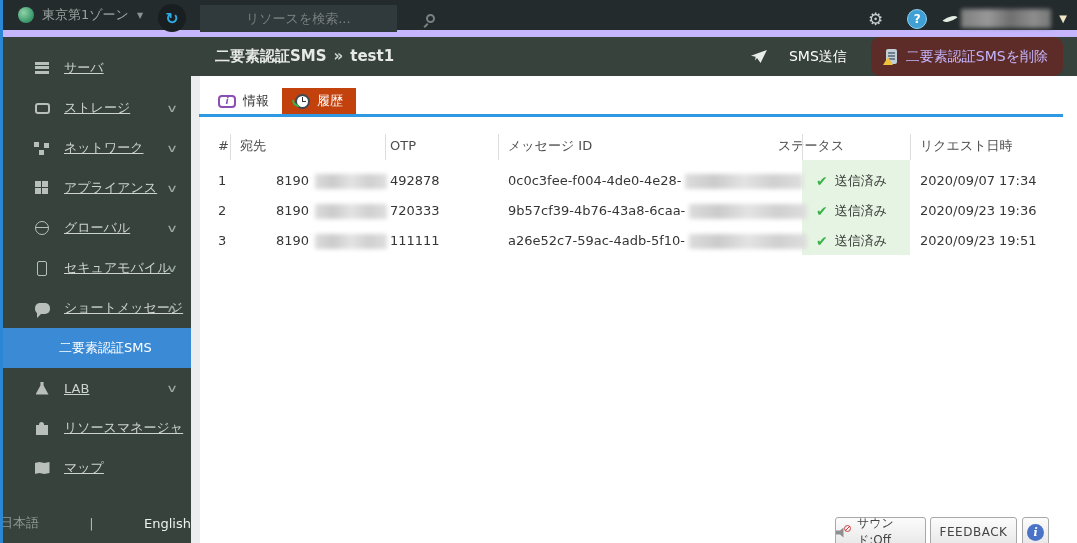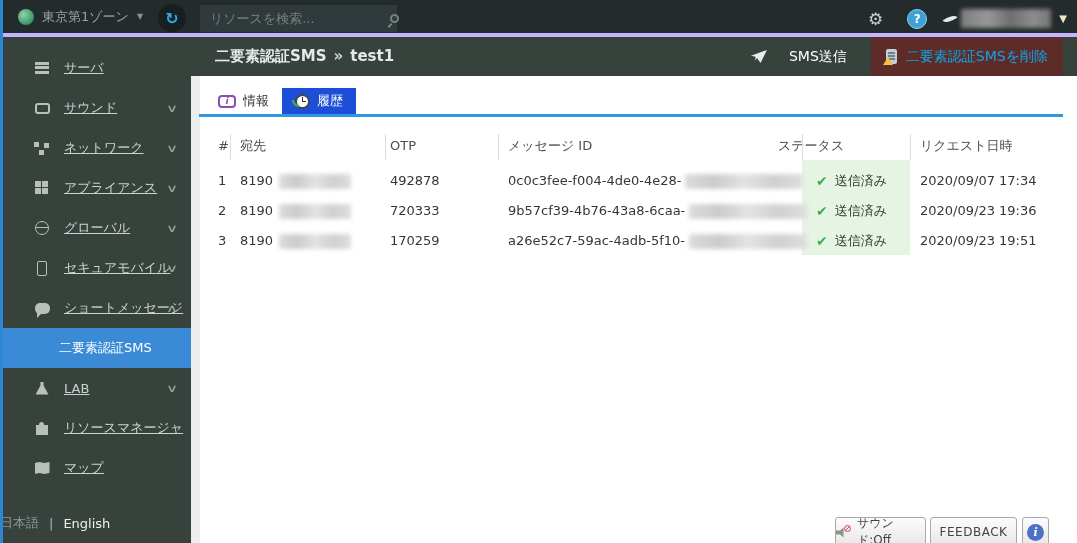--- a/index.html
+++ b/index.html
@@ -4,45 +4,45 @@
 <style>
   * { margin:0; padding:0; box-sizing:border-box; }
   html,body { width:1077px; height:543px; }
   body { position:relative; overflow:hidden; background:#fff;
          font-family:"DejaVu Sans","Liberation Sans",sans-serif; }
 
   
   .accent-stripe { position:absolute; left:0; top:0; width:3px; height:543px; background:#2b87d3; z-index:60; }
 
   
-  .topbar { position:absolute; left:0; top:0; width:1077px; height:37px; background:#242b2d; border-bottom:4px solid #c4b5fd; display:flex; z-index:10; }
+  .topbar { position:absolute; left:0; top:0; width:1077px; height:37px; background:#242b2d; border-bottom:7px solid #c4b5fd; display:flex; z-index:10; }
   .zone-box { display:flex; align-items:center; gap:8px; margin-left:18px; cursor:pointer; }
   .zone-globe { width:16px; height:16px; border-radius:50%; background:radial-gradient(circle at 35% 35%, #8fd2a8, #3f9d6f 62%, #2b7550); }
   .zone-label { color:#98a09e; font-size:13px; }
   .zone-caret { color:#8a9290; font-size:8px; }
   .refresh-btn { position:absolute; left:158px; top:4px; width:28px; height:28px; border-radius:50%; background:#191f21; color:#2fa9e1; font-size:16px; font-weight:bold; display:flex; align-items:center; justify-content:center; cursor:pointer; }
   .search-box { position:absolute; left:200px; top:5px; width:197px; height:27px; background:#30393b; display:flex; align-items:center; }
-  .search-input { flex:1; background:transparent; border:none; outline:none; color:#b7bfbe; font-size:13px; padding:0 10px; font-family:inherit; }
+  .search-input { flex:1; background:transparent; border:none; outline:none; color:#b7bfbe; font-size:13px; padding:0 10px; font-family:inherit;margin-left:36px; }
   .search-input::placeholder { color:#79827f; }
   .mag-icon { position:relative; width:9px; height:9px; border:2px solid #79827f; border-radius:50%; margin-right:12px; flex:none; }
   .mag-icon::after { content:""; position:absolute; width:2px; height:5px; background:#79827f; left:-3px; top:7px; transform:rotate(45deg); }
   .topbar-right { position:absolute; right:10px; top:0; height:37px; display:flex; align-items:center; }
   .gear-icon { color:#c9cfcf; font-size:17px; margin-right:24px; cursor:pointer; }
   .help-btn { width:20px; height:20px; border-radius:50%; background:#3fa0d6; border:1px solid #8fd0ef; color:#fff; font-size:12px; font-weight:bold; display:flex; align-items:center; justify-content:center; margin-right:16px; cursor:pointer; }
   .feather-icon { width:14px; height:6px; background:#e4ece4; border-radius:0 100% 0 100%; transform:rotate(-35deg); margin-right:4px; }
   .account-blur { width:90px; height:19px; background:linear-gradient(90deg,#7e7e7e,#989898 30%,#6f6f6f 55%,#8d8d8d 80%,#777); filter:blur(2px); border-radius:1px; }
   .account-caret { color:#efe7c6; font-size:10px; margin-left:8px; }
 
   
   .sidebar { position:absolute; left:0; top:37px; width:191px; height:506px; background:#37423d; padding-top:11px; }
   .sb-item { position:relative; height:40px; display:flex; align-items:center; padding-left:33px; color:#ccd3cf; font-size:13px; cursor:pointer;text-decoration:underline; }
   .sb-ic { width:18px; margin-right:13px; display:flex; justify-content:center; align-items:center; flex:none; }
   .sb-chev { position:absolute; right:15px; font-size:11px; color:#9aa79f; transform:scaleX(1.5); }
   .sb-sub { height:40px; display:flex; align-items:center; padding-left:59px; background:#3a8ad6; color:#fff; font-size:13px; cursor:pointer; }
-  .lang-row { position:absolute; bottom:11px; left:0; width:191px; display:flex; justify-content:flex-start; align-items:center; gap:10px; font-size:13px; }
+  .lang-row { position:absolute; bottom:11px; left:0; width:191px; display:flex; justify-content:space-between; align-items:center; gap:10px; font-size:13px; }
   .lang-ja { color:#8e9894; cursor:pointer; }
   .lang-div { color:#aeb6b2; }
   .lang-en { color:#eef2ef; cursor:pointer; }
 
   
   .i-server { width:14px; height:12px; background:repeating-linear-gradient(to bottom,#b9c0bc 0 3px,transparent 3px 4.5px); }
   .i-storage { width:15px; height:11px; border:2px solid #b9c0bc; border-radius:3px; }
   .i-network { position:relative; width:16px; height:14px; }
   .i-network::before { content:""; position:absolute; width:5px; height:5px; background:#b9c0bc; left:0; top:1px; box-shadow:10px 1px #b9c0bc,5px 8px #b9c0bc; }
   .i-appliance { position:relative; width:14px; height:14px; }
@@ -56,49 +56,49 @@
   .i-puzzle::before { content:""; position:absolute; top:-3px; left:3px; width:5px; height:5px; border-radius:50%; background:#b9c0bc; }
   .i-map { width:15px; height:12px; background:#b9c0bc; clip-path:polygon(0 8%,33% 0,66% 8%,100% 0,100% 92%,66% 100%,33% 92%,0 100%); }
 
   
   .page-header { position:absolute; left:191px; top:37px; width:886px; height:39px; background:#37423d; display:flex; align-items:center;justify-content:space-between; }
   .breadcrumb { margin-left:24px; color:#e6e9e7; font-size:15px; font-weight:600; }
   .breadcrumb .sep { margin:0 7px; color:#cfd6d2; }
   .hdr-actions { margin-left:auto; display:flex; align-items:stretch; height:100%; }
   .send-btn { display:flex; align-items:center; gap:22px; color:#fff; font-size:14px; padding:0 16px; cursor:pointer; }
   .i-plane { width:16px; height:13px; background:#e8ecea; clip-path:polygon(0 45%,100% 0,60% 100%,38% 62%,26% 80%,29% 52%); }
-  .delete-btn { display:flex; align-items:center; gap:9px; background:#5e2c28; color:#0ea5e9; font-size:14px; padding:0 15px; margin-left:8px; margin-right:14px; cursor:pointer; }
+  .delete-btn { display:flex; align-items:center; gap:9px; background:#5e2c28; color:#c4b5fd; font-size:14px; padding:0 15px; margin-left:8px; margin-right:14px; cursor:pointer;border-radius:9px; }
   .i-deldoc { position:relative; width:11px; height:15px; background:#c3cfd8; border-radius:2px; }
   .i-deldoc::before { content:""; position:absolute; left:2px; top:3px; width:7px; height:1.5px; background:#6f808d; box-shadow:0 3px #6f808d,0 6px #6f808d; }
   .i-deldoc::after { content:""; position:absolute; left:-3px; bottom:-1px; border-left:5px solid transparent; border-right:5px solid transparent; border-bottom:8px solid #f0c23c; }
 
   
   .main { position:absolute; left:191px; top:76px; width:886px; height:467px; background:#fff; }
   .gutter { position:absolute; left:0; top:0; width:9px; height:467px; background:#ebedee; }
   .tabs { position:absolute; left:14px; top:12px; display:flex; }
   .tab { display:flex; align-items:center; gap:7px; height:26px; padding:0 13px; font-size:13px; color:#333; cursor:pointer; }
-  .tab.active { background:#1d4ed8; color:#fff; }
+  .tab.active { background:#c2410c; color:#fff; }
   .i-info { width:18px; height:13px; border:2px solid #8a4fb5; border-radius:4px; background:#fff; color:#8a4fb5; font-size:9px; font-weight:bold; font-style:italic; display:flex; align-items:center; justify-content:center; }
   .i-clock { position:relative; width:15px; height:15px; border-radius:50%; background:#fff; border:2px solid #3d4a52; }
   .i-clock::before { content:""; position:absolute; left:4.5px; top:1.5px; width:1.5px; height:4.5px; background:#333; }
   .i-clock::after { content:""; position:absolute; left:4.5px; top:5px; width:4px; height:1.5px; background:#333; }
   .clock-arrow { position:absolute; left:-5px; top:4px; width:7px; height:7px; border-left:2.5px solid #3bb24a; border-bottom:2.5px solid #3bb24a; border-radius:0 0 0 7px; }
   .tab-underline { position:absolute; left:8px; top:38px; width:864px; height:3px; background:#2e98e3; }
 
   
   .thead { position:absolute; left:0; top:56px; width:886px; height:28px; }
   .th { position:absolute; top:0; height:28px; line-height:28px; font-size:13px; color:#4d4d4d; }
   .col-sep { position:absolute; top:2px; height:26px; width:1px; background:#ddd; }
   .c-num { left:27px; } .c-to { left:49px; } .c-otp { left:199px;text-align:center; } .c-msg { left:317px; } .c-status { left:587px; } .c-date { left:729px; }
   .s1 { left:39px; } .s2 { left:194px; } .s3 { left:307px; } .s4 { left:611px; } .s5 { left:719px; }
   .green-col { position:absolute; left:611px; top:84px; width:108px; height:95px; background:#e6f5e3; }
   .rows { position:absolute; left:0; top:90px; width:886px; }
   .trow { position:relative; height:30px; }
   .td { position:absolute; top:0; height:30px; line-height:30px; font-size:13px; color:#363636; white-space:nowrap; }
-  .to-cell { display:flex; align-items:center; gap:6px; }
+  .to-cell { display:flex; align-items:center; gap:6px;margin-left:36px; }
   .blur-block { height:15px; border-radius:1px; filter:blur(2px);
     background:linear-gradient(90deg,#dcdcdc,#cbcbcb 25%,#e3e3e3 50%,#d0d0d0 75%,#dedede); }
   .blur-to { width:72px; }
   .msg-cell { display:flex; align-items:center; gap:4px; }
   .blur-msg { width:118px; }
   .status-cell { left:625px; display:flex; align-items:center; gap:7px; }
   .check-icon { color:#3bb24a; font-size:14px; }
 
   
   .foot-btn { position:absolute; top:517px; height:30px; border:1px solid #a8a8a8; border-radius:3px;
@@ -146,21 +146,21 @@
   <div class="sb-item">
     <span class="sb-ic">
         <i class="i-server"></i>
       </span>
     <span>サーバ</span>
   </div>
   <div class="sb-item">
     <span class="sb-ic">
         <i class="i-storage"></i>
       </span>
-    <span>サウンド</span>
+    <span>ストレージ</span>
     <span class="sb-chev">∨</span>
   </div>
   <div class="sb-item">
     <span class="sb-ic">
         <i class="i-network"></i>
       </span>
     <span>ネットワーク</span>
     <span class="sb-chev">∨</span>
   </div>
   <div class="sb-item">
@@ -303,21 +303,21 @@
         <span>送信済み</span>
       </span>
       <span class="td c-date">2020/09/23 19:36</span>
     </div>
     <div class="trow">
       <span class="td c-num">3</span>
       <span class="td c-to to-cell">
         <span>8190</span>
         <span class="blur-block blur-to"></span>
       </span>
-      <span class="td c-otp">170259</span>
+      <span class="td c-otp">111111</span>
       <span class="td c-msg msg-cell">
         <span>a26e52c7-59ac-4adb-5f10-</span>
         <span class="blur-block blur-msg"></span>
       </span>
       <span class="td status-cell">
         <span class="check-icon">✔</span>
         <span>送信済み</span>
       </span>
       <span class="td c-date">2020/09/23 19:51</span>
     </div>

